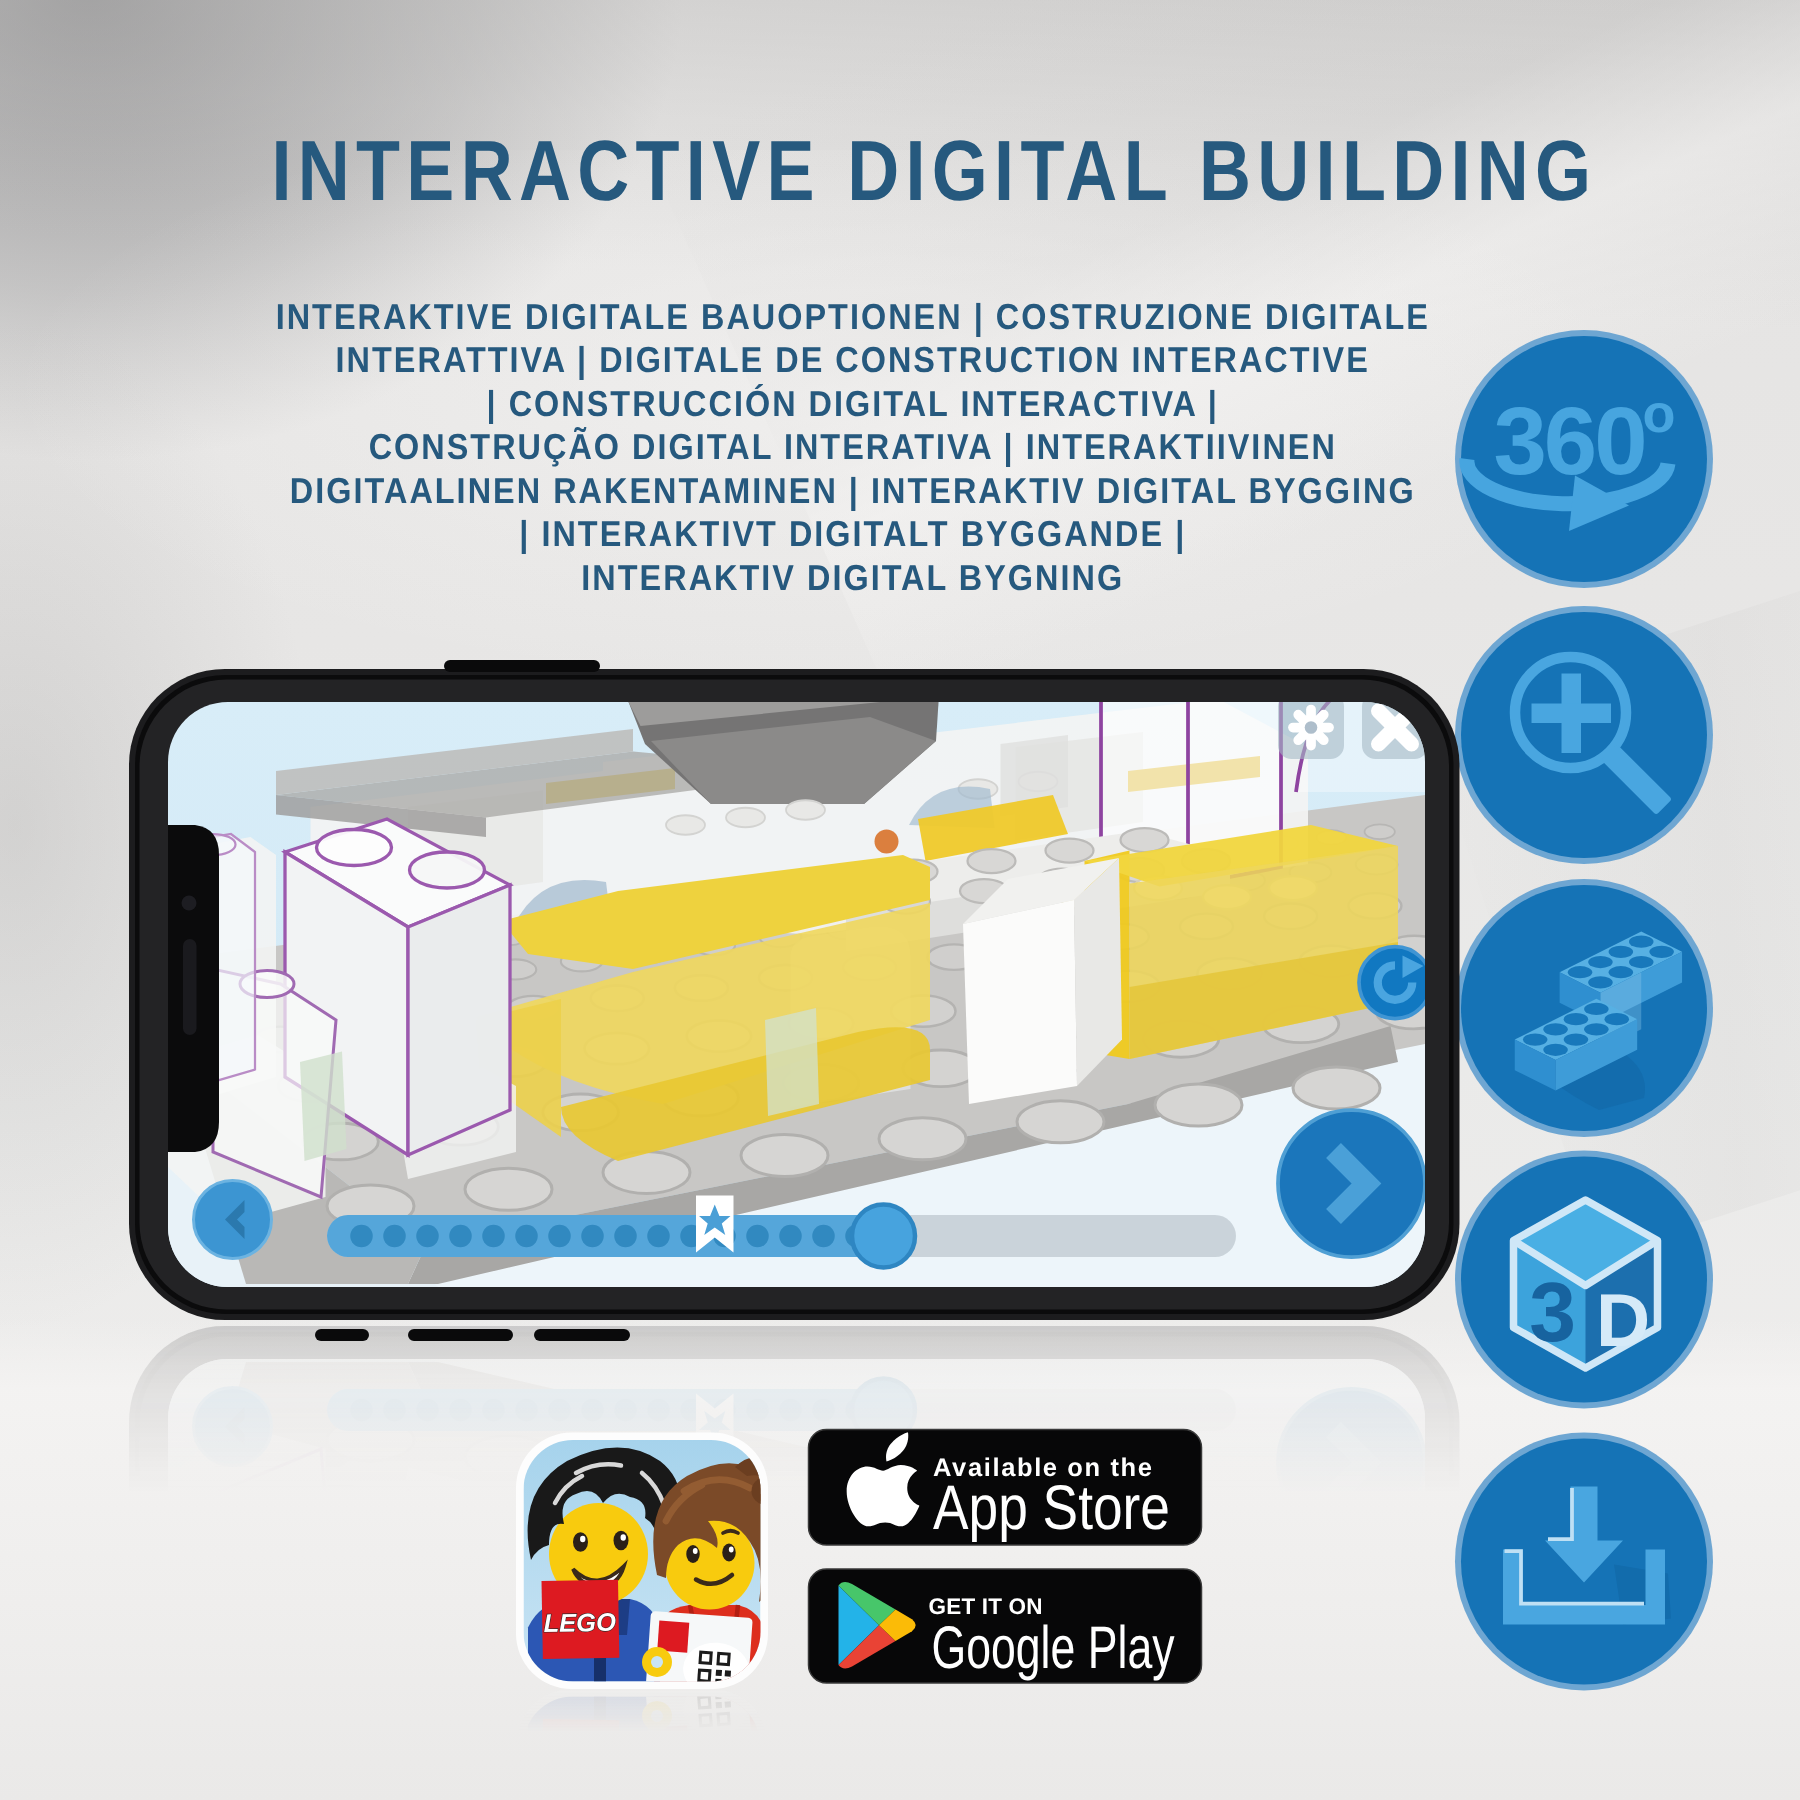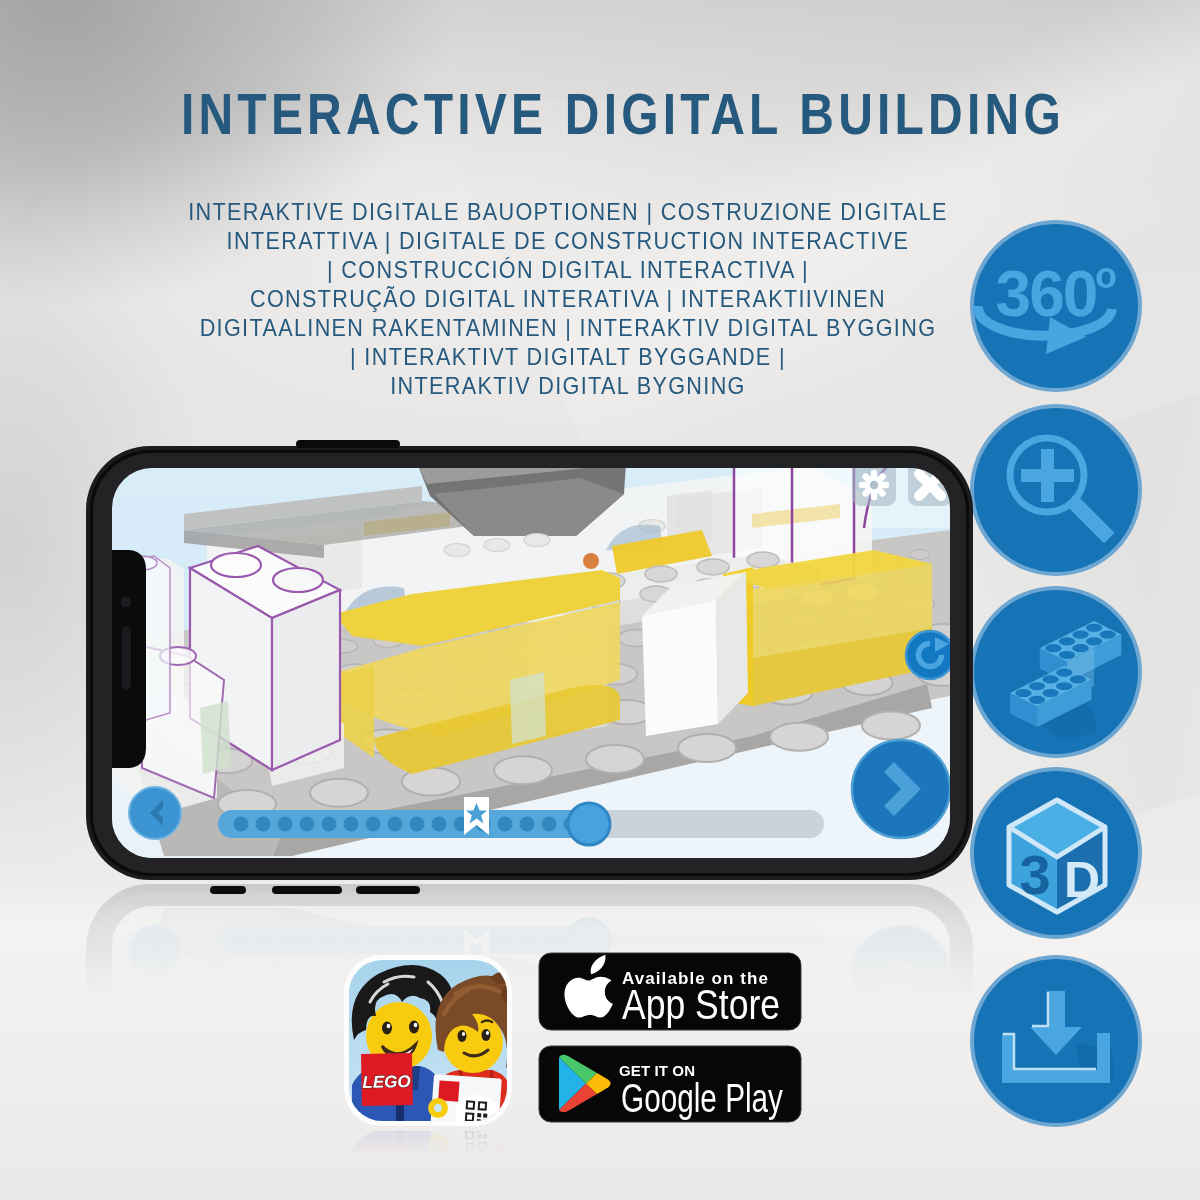--- a/index.html
+++ b/index.html
@@ -24,21 +24,21 @@
 <div class="abs" style="left:1000px;top:420px;width:300px;height:380px;transform:rotate(-18deg);background:linear-gradient(105deg, rgba(205,204,203,0) 0%, rgba(206,205,204,0.22) 50%, rgba(235,234,233,0) 90%);"></div>
 
 <div class="abs" style="left:0px;top:100px;width:1100px;height:360px;background:radial-gradient(ellipse at 50% 45%, rgba(247,246,245,0.55) 0%, rgba(247,246,245,0) 70%);"></div>
 
 <div class="abs" style="left:0;top:880px;width:1200px;height:320px;background:linear-gradient(180deg, rgba(242,241,240,0.0) 0%, rgba(244,243,242,0.9) 15%, rgba(239,238,237,0.95) 60%, rgba(234,233,232,1) 100%);"></div>
 
 <div class="abs" style="left:0;top:81px;width:1182px;text-align:center;color:#26597e;font-weight:bold;font-size:57px;white-space:nowrap;margin-left:32px;">
   <span id="titleSpan" style="display:inline-block;transform:scaleX(0.842);letter-spacing:5px;">INTERACTIVE DIGITAL BUILDING</span>
 </div>
 
-<div class="abs" style="left:0;top:197px;width:1136px;text-align:center;color:#26597e;font-weight:normal;font-size:24px;line-height:29px;white-space:nowrap;">
+<div class="abs" style="left:0;top:197px;width:1136px;text-align:center;color:#26597e;font-weight:bold;font-size:24px;line-height:29px;white-space:nowrap;">
   <span style="display:inline-block;transform:scaleX(0.90);letter-spacing:1.5px;">
   INTERAKTIVE DIGITALE BAUOPTIONEN | COSTRUZIONE DIGITALE<br>
   INTERATTIVA | DIGITALE DE CONSTRUCTION INTERACTIVE<br>
   | CONSTRUCCIÓN DIGITAL INTERACTIVA |<br>
   CONSTRUÇÃO DIGITAL INTERATIVA | INTERAKTIIVINEN<br>
   DIGITAALINEN RAKENTAMINEN | INTERAKTIV DIGITAL BYGGING<br>
   | INTERAKTIVT DIGITALT BYGGANDE |<br>
   INTERAKTIV DIGITAL BYGNING
   </span>
 </div>

